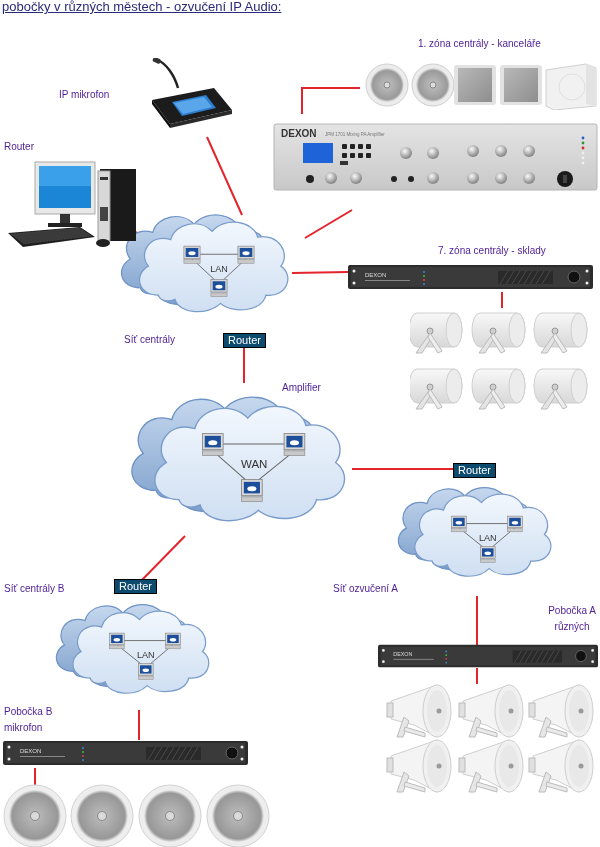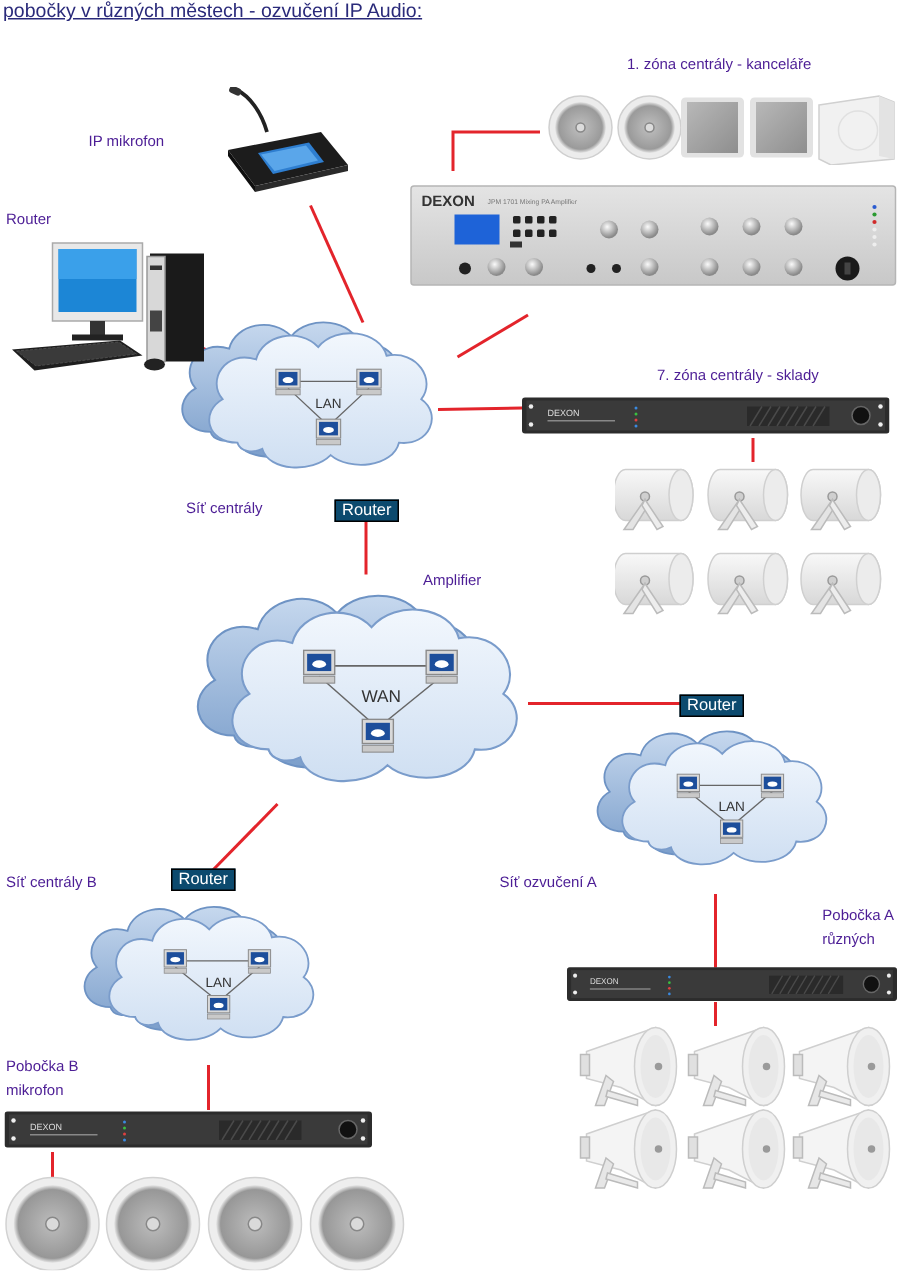--- a/index.html
+++ b/index.html
@@ -1,21 +1,21 @@
 <!DOCTYPE html>
 <html><head>
 <meta charset="utf-8">
 <style>
   html, body { margin:0; padding:0; background:#ffffff; }
   body { width:600px; height:847px; position:relative; overflow:hidden;
          font-family:"Liberation Sans", "DejaVu Sans", sans-serif; }
   .abs { position:absolute; }
   .title { left:2px; top:-1px; font-size:13px; color:#2a2a7a; white-space:nowrap;text-decoration:underline; }
   .label { font-size:10px; color:#4c1d95; white-space:nowrap; line-height:16px; }
-  .label.right { text-align:left; }
+  .label.right { text-align:center; }
   .router { background:#0c4a6e; color:#fff; font-size:11px; line-height:13px;
             padding:0 4px; height:13px; text-align:center; border:1px solid #000000; }
   svg.wires { position:absolute; left:0; top:0; }
   .cloud-text { font-family:"Liberation Sans", sans-serif; fill:#333; }
   .amp-text { font-family:"Liberation Sans", sans-serif; }
 </style>
 </head>
 <body>
 
 <div class="abs title">pobočky v různých městech - ozvučení IP Audio:</div>

